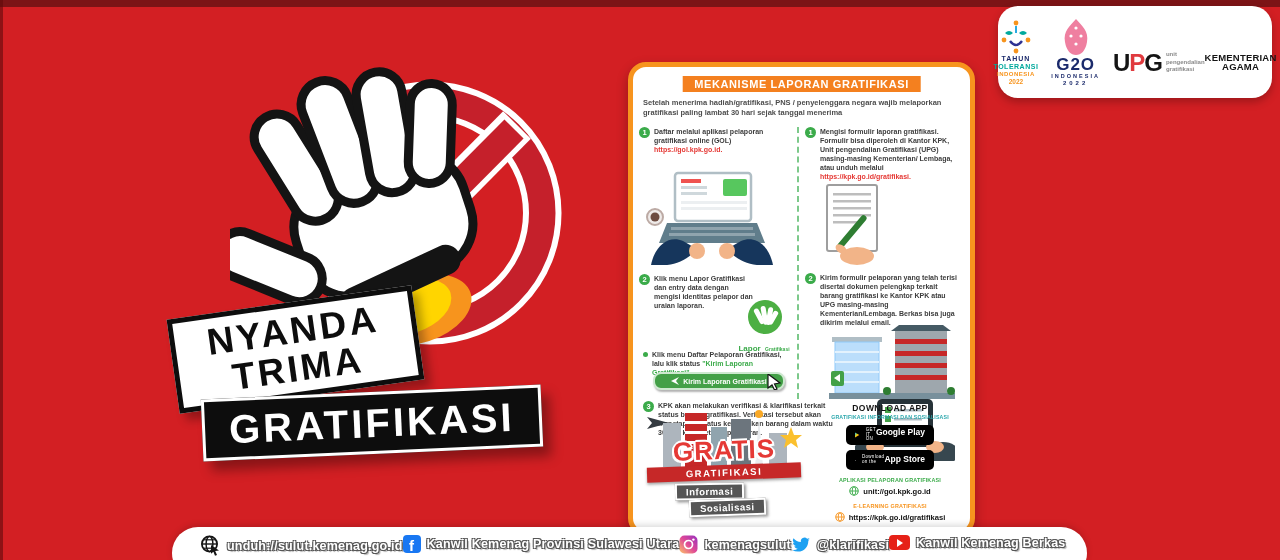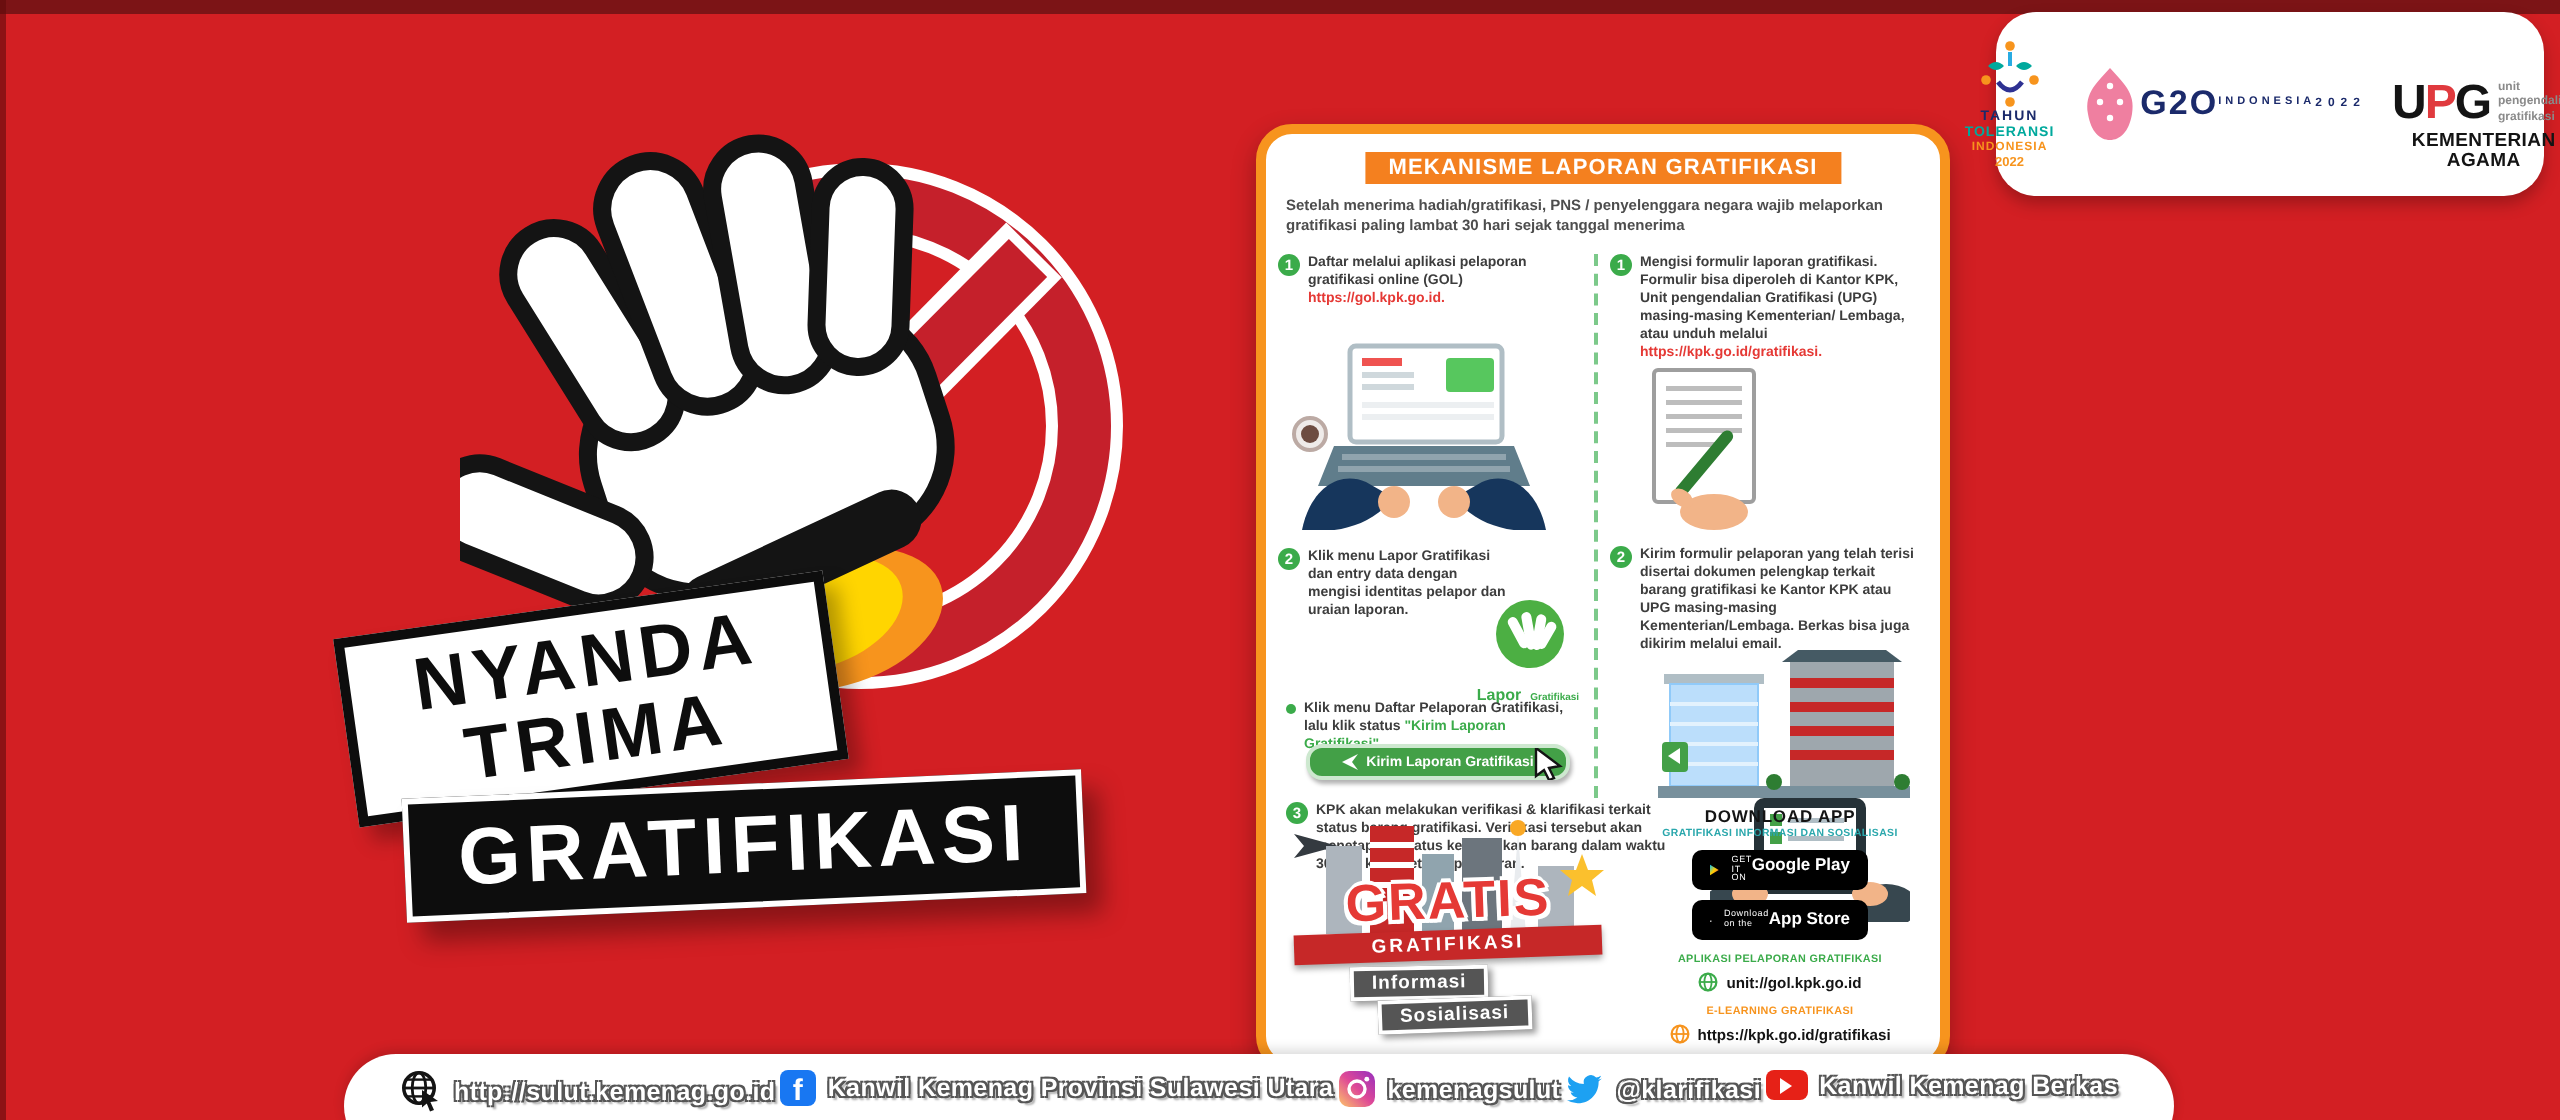--- a/index.html
+++ b/index.html
@@ -16,25 +16,25 @@
   .org-name{font-size:12px;font-weight:bold;color:#1a1a1a;line-height:1.25;}
 
   
   #partners-card{left:998px;top:6px;width:274px;height:92px;display:flex;align-items:center;
                  justify-content:center;gap:13px;padding:0 6px;box-sizing:border-box;}
   .tol{display:flex;flex-direction:column;align-items:center;font-weight:bold;line-height:1.15;}
   .tol-l1{font-size:7px;color:#1b2a6b;letter-spacing:1px;}
   .tol-l2{font-size:7px;color:#00a99d;letter-spacing:.5px;}
   .tol-l3{font-size:6px;color:#f7941d;letter-spacing:.5px;}
   .tol-l4{font-size:6.5px;color:#f7941d;}
-  .g20{display:flex;align-items:center;line-height:1.05;}
+  .g20{display:flex;flex-direction:column;align-items:center;line-height:1.05;}
   .g20-name{font-size:17px;font-weight:900;color:#1b2a6b;letter-spacing:1px;}
   .g20-l2{font-size:5.5px;font-weight:bold;color:#1b2a6b;letter-spacing:2px;}
   .g20-l3{font-size:6px;font-weight:bold;color:#1b2a6b;letter-spacing:3px;}
-  .upg{display:flex;flex-direction:column;line-height:1;margin-top:21px;}
+  .upg{display:flex;flex-direction:row;line-height:1;margin-top:21px;}
   .upg-top{display:flex;align-items:center;gap:4px;}
   .upg-acronym{font-size:24px;font-weight:900;letter-spacing:-1px;}
   .upg-u,.upg-g{color:#141414;} .upg-p{color:#e03a3e;}
   .upg-desc{font-size:6px;color:#8a8a8a;font-weight:bold;line-height:1.25;}
   .upg-org{font-size:9.5px;font-weight:900;color:#141414;margin-top:2px;letter-spacing:.2px;text-align:center;}
 
   
   #hero-top{position:absolute;left:172px;top:302px;transform:rotate(-8deg);background:#fff;
             border:5px solid #0d0d0d;box-shadow:6px 8px 10px rgba(0,0,0,.3);
             padding:5px 32px;text-align:center;}
@@ -397,21 +397,21 @@
   <div id="footer">
     <div class="f-item">
       <svg width="21" height="21" viewBox="0 0 21 21">
         <circle cx="9.5" cy="9" r="7.6" fill="#ffffff" stroke="#141414" stroke-width="1.8"></circle>
         <ellipse cx="9.5" cy="9" rx="3.4" ry="7.6" fill="none" stroke="#141414" stroke-width="1.4"></ellipse>
         <line x1="1.9" y1="9" x2="17.1" y2="9" stroke="#141414" stroke-width="1.4"></line>
         <line x1="3.2" y1="4.8" x2="15.8" y2="4.8" stroke="#141414" stroke-width="1.2"></line>
         <line x1="3.2" y1="13.2" x2="15.8" y2="13.2" stroke="#141414" stroke-width="1.2"></line>
         <polygon points="11,10 19,15.5 15.2,16 17,20 15,20.8 13.4,16.8 11,18.8" fill="#141414"></polygon>
       </svg>
-      <span class="f-label">http://sulut.kemenag.go.id</span>
+      <span class="f-label">unduh://sulut.kemenag.go.id</span>
     </div>
     <div class="f-item">
       <div class="fb-icon">f</div>
       <span class="f-label">Kanwil Kemenag Provinsi Sulawesi Utara</span>
     </div>
     <div class="f-item">
       <svg width="19" height="19" viewBox="0 0 19 19">
         <defs>
             <linearGradient id="ig" x1="0" y1="1" x2="1" y2="0">
           <stop offset="0" stop-color="#fdc468"></stop>

